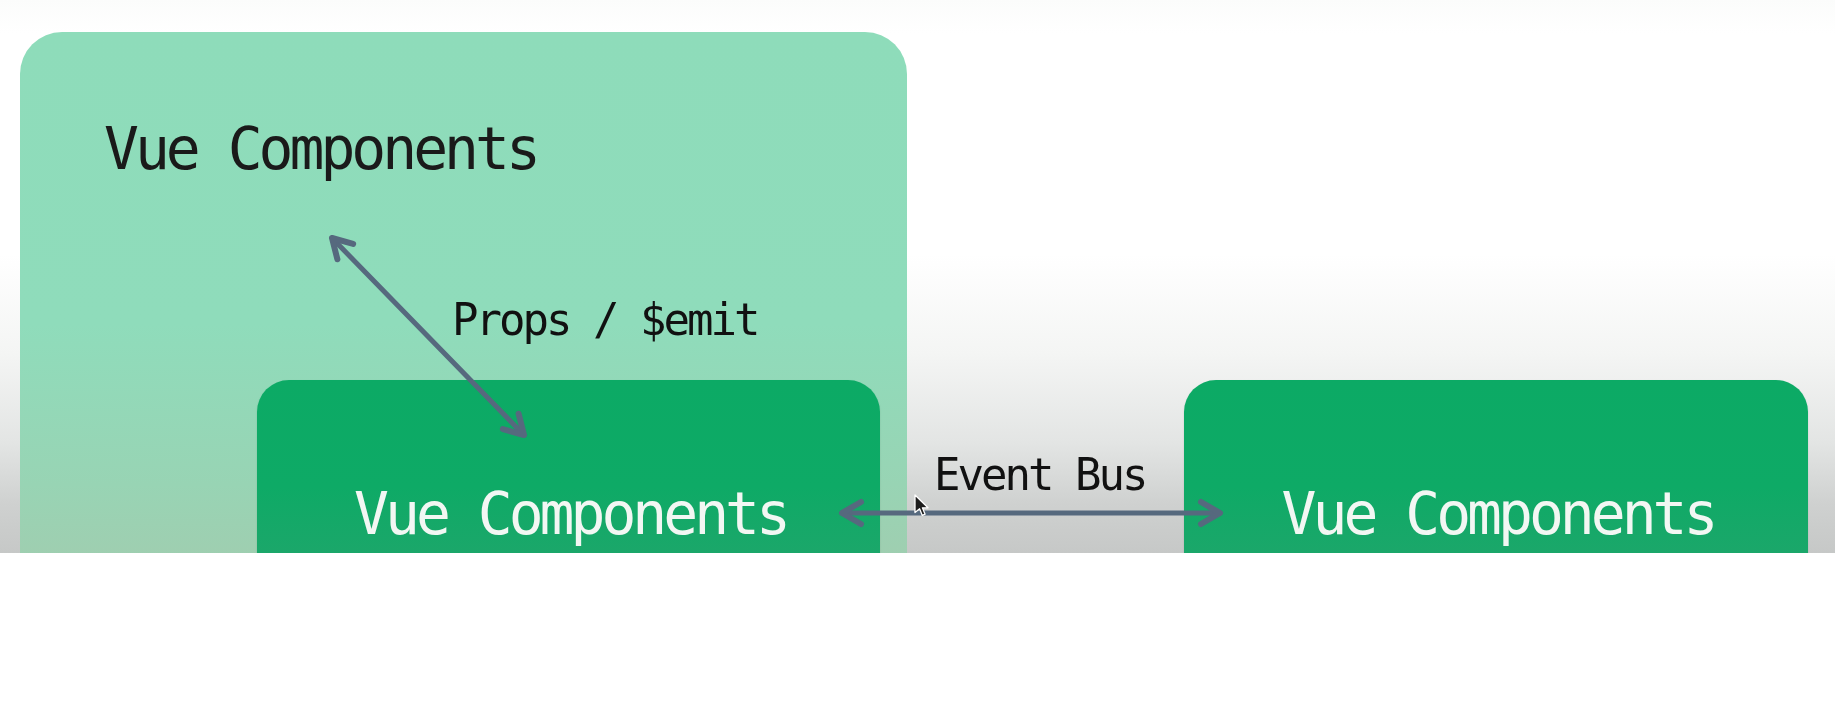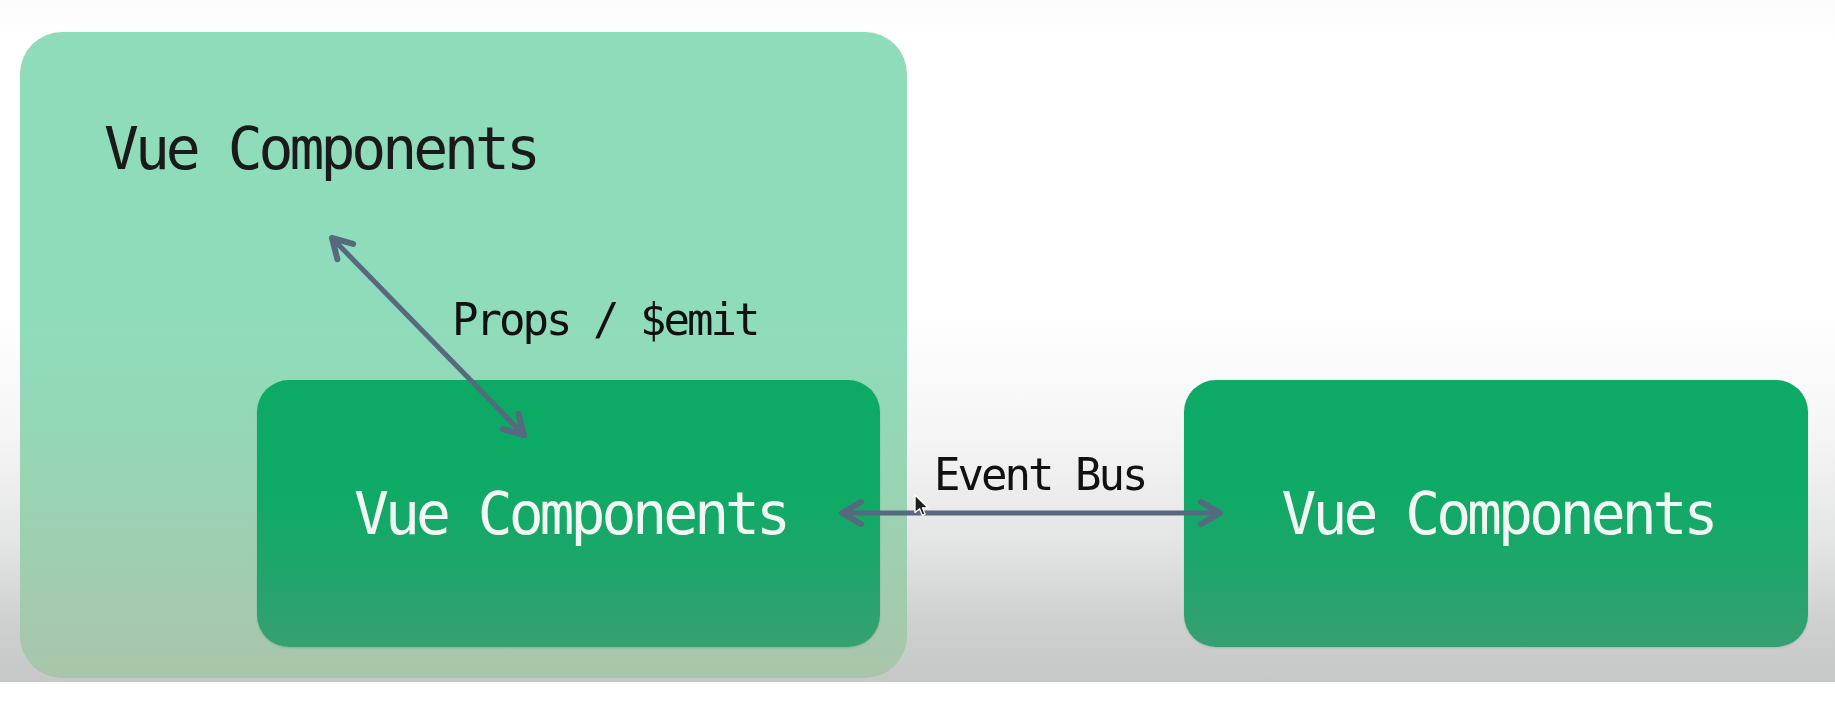--- a/index.html
+++ b/index.html
@@ -1,21 +1,21 @@
 <!DOCTYPE html>
 <html><head>
 <meta charset="utf-8">
 <style>
   html,body{margin:0;padding:0;}
   body{
     width:1835px;height:723px;overflow:hidden;
     font-family:"DejaVu Sans Mono","Liberation Mono",monospace;
   }
   .stage{
-    position:relative;width:1835px;height:682px;overflow:hidden;
+    position:relative;width:1835px;height:553px;overflow:hidden;
     background:linear-gradient(180deg,
       #fbfcfb 0%, #ffffff 6%, #ffffff 46%,
       #f4f5f4 64%, #e3e5e4 80%, #cfd1d0 91%, #c6c8c7 100%);
   }
   .box{position:absolute;box-sizing:border-box;}
   .outer-box{
     left:20px;top:32px;width:887px;height:646px;border-radius:42px;
     background:linear-gradient(180deg,
       #8edcba 0%, #8fdcbb 45%, #98d4b4 70%, #a3cbae 88%, #a9c5aa 100%);
   }

